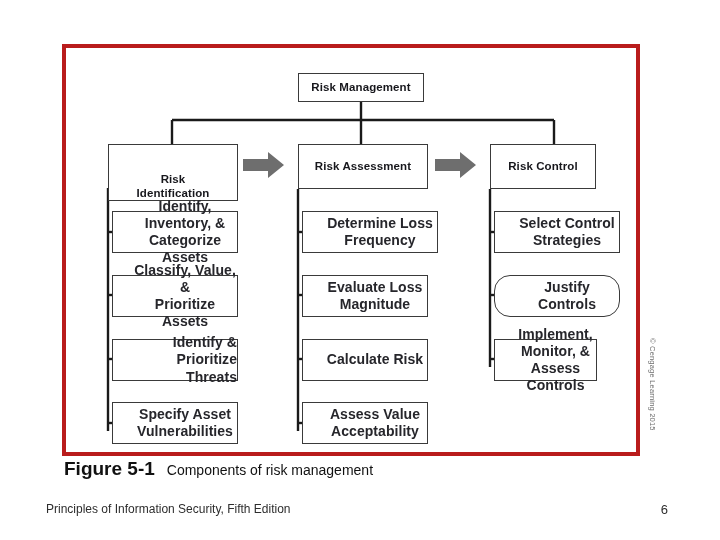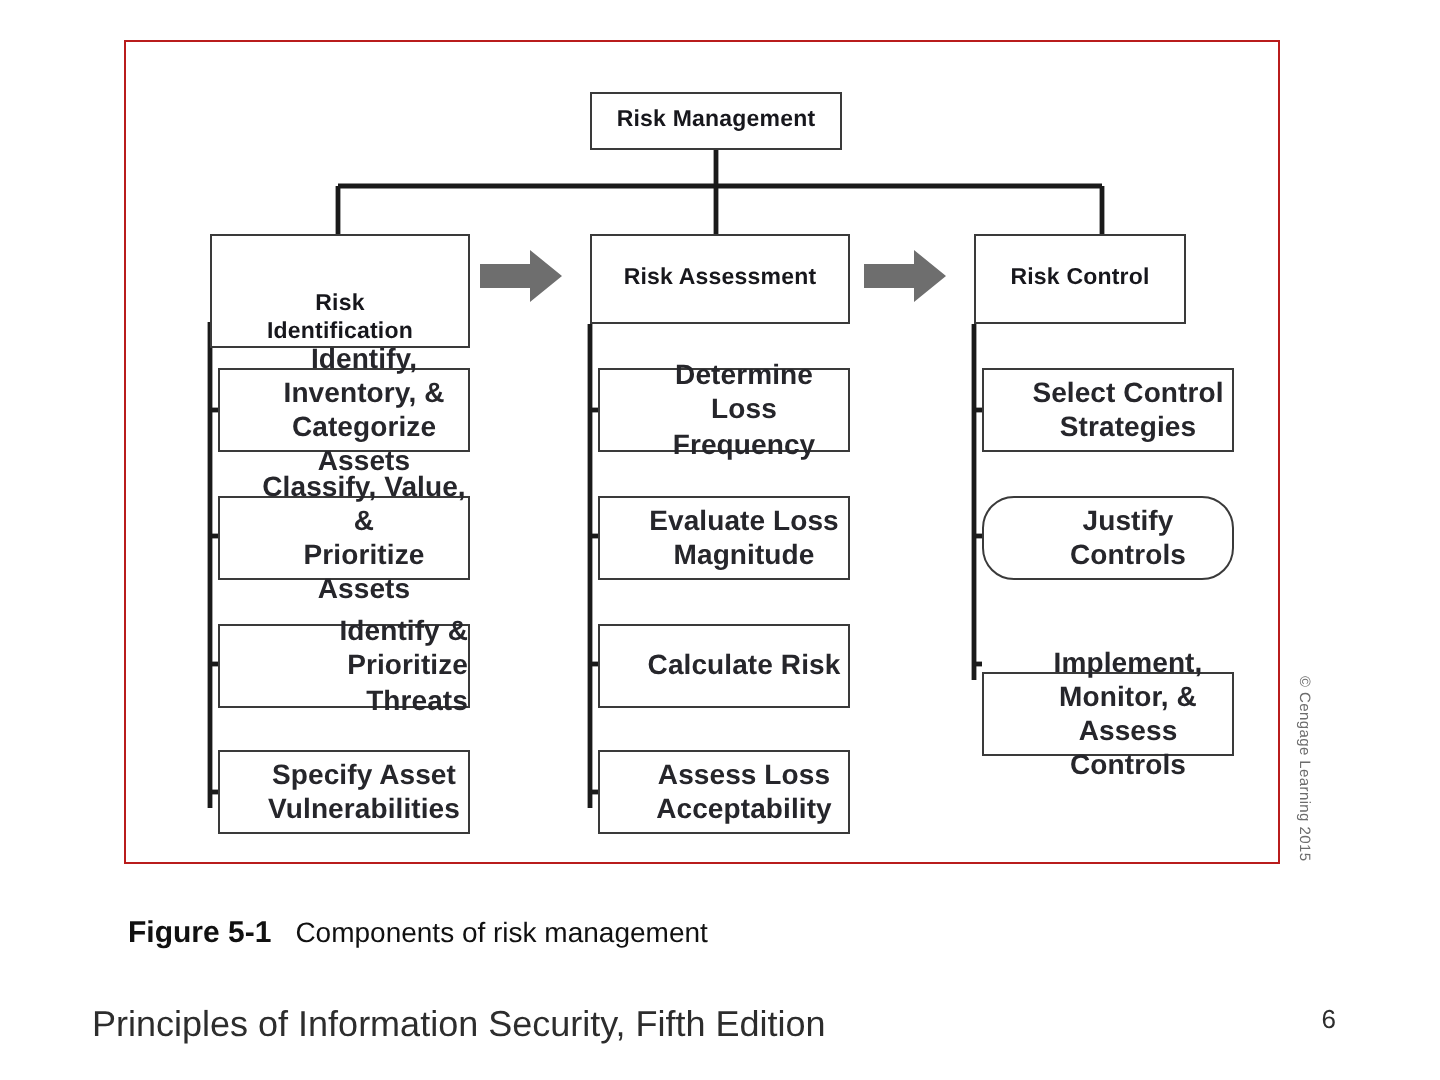--- a/index.html
+++ b/index.html
@@ -20,24 +20,24 @@
   #slide {
     position: absolute;
     inset: 0;
     background: #ffffff;
   }
 
   
   #figure-frame {
     position: absolute;
     left: 62px;
-    top: 20px;
+    top: 44px;
     width: 578px;
     height: 412px;
-    border: 1px solid #b91c1c;
+    border: 4px solid #b91c1c;
     background: #ffffff;
     box-sizing: border-box;
   }
 
   
   #diagram {
     position: absolute;
     left: 0;
     top: 0;
     width: 578px;
@@ -86,21 +86,21 @@
     position: absolute;
     left: 64px;
     top: 458px;
     width: 520px;
     font-size: 14.5px;
     color: #111111;
     white-space: nowrap;
   }
   #caption .fig-label {
     font-weight: bold;
-    font-size: 15px;
+    font-size: 19px;
     margin-right: 12px;
   }
   #caption .fig-text {
     font-weight: normal;
     font-size: 14px;
   }
 
   
   #copyright {
     position: absolute;
@@ -114,21 +114,21 @@
     color: #6d6d6d;
     letter-spacing: .2px;
     white-space: nowrap;
   }
 
   
   #footer-title {
     position: absolute;
     left: 46px;
     top: 502px;
-    font-size: 18px;
+    font-size: 12px;
     color: #2d2d2d;
   }
   #footer-page {
     position: absolute;
     right: 52px;
     top: 502px;
     font-size: 13px;
     color: #2d2d2d;
   }
 </style>
@@ -205,48 +205,48 @@
       </div>
       <div class="node leaf" style="left:46px; top:354px; width:126px; height:42px;">
         <span>Specify Asset
 Vulnerabilities</span>
       </div>
 
       <div class="node category" style="left:232px; top:96px; width:130px; height:45px;">
         <span>Risk Assessment</span>
       </div>
 
-      <div class="node leaf" style="left:236px; top:163px; width:126px; height:42px;">
+      <div class="node leaf" style="left:236px; top:163px; width:136px; height:42px;">
         <span>Determine Loss
 Frequency</span>
       </div>
       <div class="node leaf" style="left:236px; top:227px; width:126px; height:42px;">
         <span>Evaluate Loss
 Magnitude</span>
       </div>
       <div class="node leaf" style="left:236px; top:291px; width:126px; height:42px;">
         <span>Calculate Risk</span>
       </div>
       <div class="node leaf" style="left:236px; top:354px; width:126px; height:42px;">
-        <span>Assess Loss
+        <span>Assess Value
 Acceptability</span>
       </div>
 
       <div class="node category" style="left:424px; top:96px; width:106px; height:45px;">
         <span>Risk Control</span>
       </div>
 
       <div class="node leaf" style="left:428px; top:163px; width:126px; height:42px;">
         <span>Select Control
 Strategies</span>
       </div>
       <div class="node leaf" style="left:428px; top:227px; width:126px; height:42px;border-radius:16px;">
         <span>Justify Controls</span>
       </div>
-      <div class="node leaf" style="left:428px; top:291px; width:126px; height:42px;margin-top:24px;">
+      <div class="node leaf" style="left:428px; top:291px; width:103px; height:42px;">
         <span>Implement, Monitor, &amp;
 Assess Controls</span>
       </div>
 
     </div>
   </div>
 
   <div id="caption">
     <span class="fig-label">Figure 5-1</span><span class="fig-text">Components of risk management</span>
   </div>

